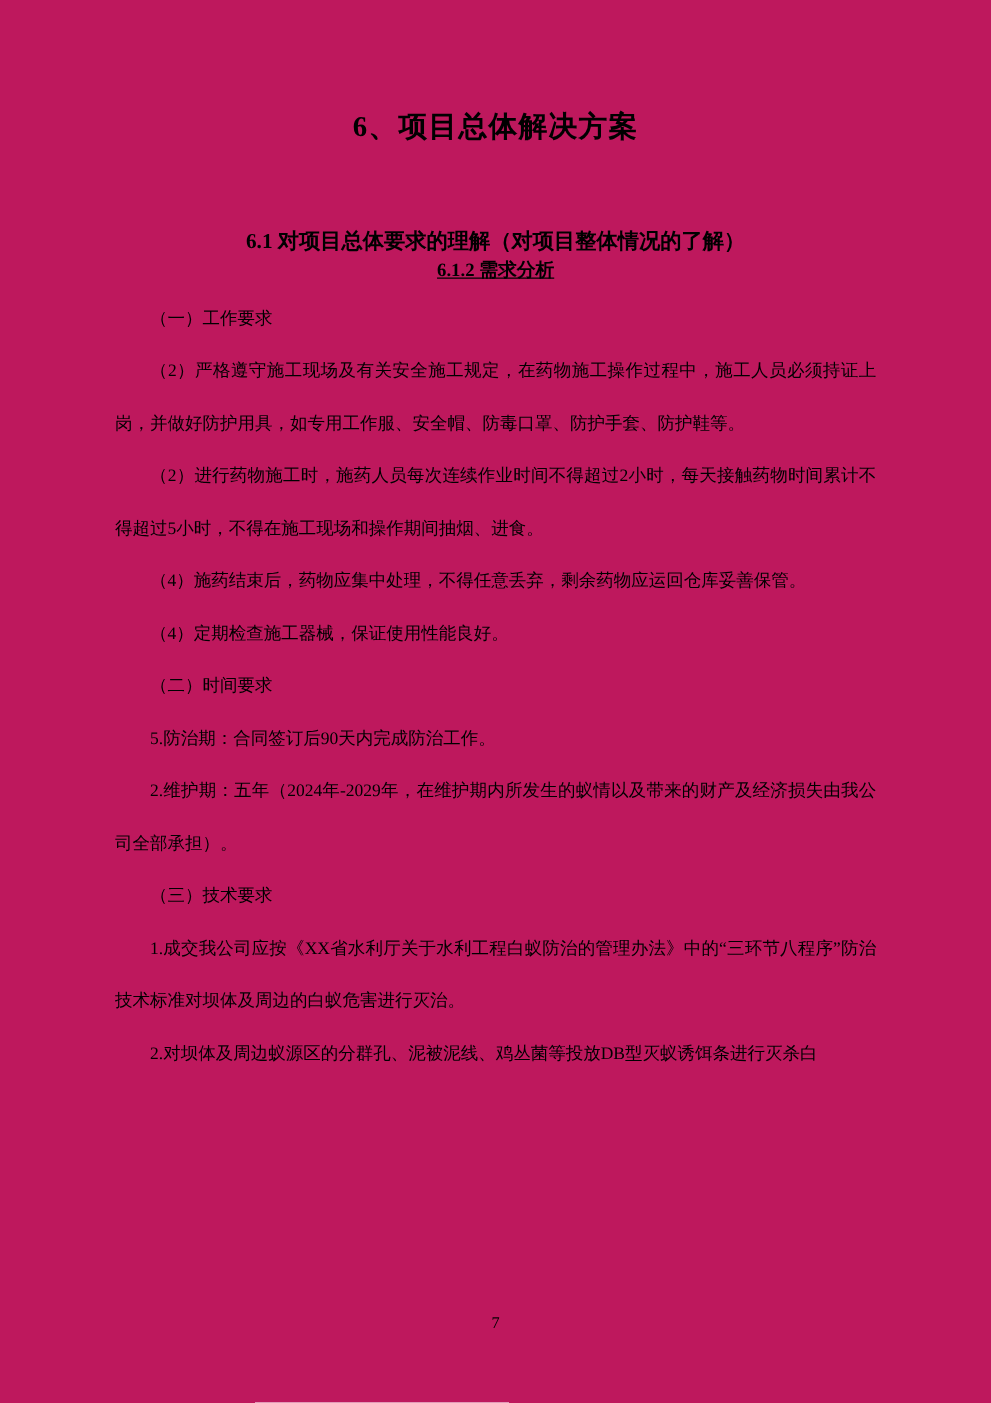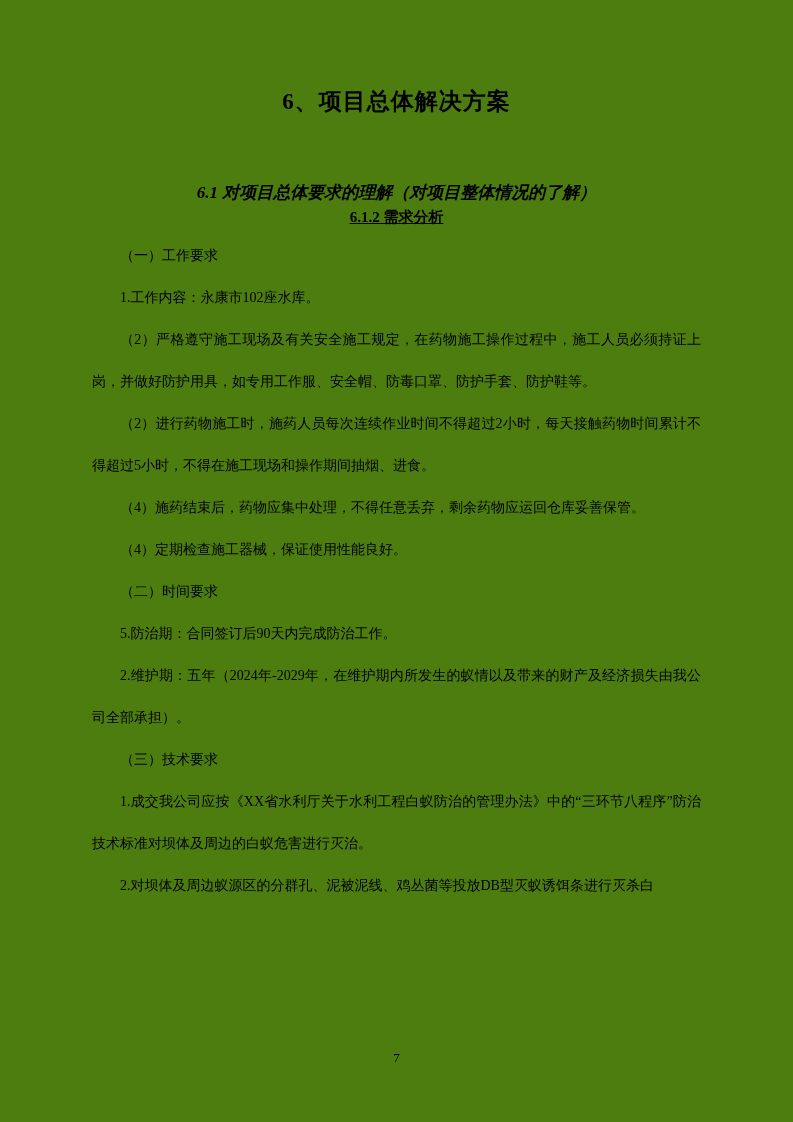--- a/index.html
+++ b/index.html
@@ -5,42 +5,41 @@
   html, body {
     margin: 0;
     padding: 0;
     background: #ffffff;
   }
   .page {
     position: relative;
     width: 793px;
     height: 1122px;
     margin: 0 auto;
-    background: #4d7c0f;
+    background: #be185d;
     box-sizing: border-box;
     padding: 88px 92px 0 92px;
     font-family: "Liberation Serif", "DejaVu Serif", serif;
     color: #000000;
     overflow: hidden;
   }
   .doc-title {
     font-size: 23px;
     font-weight: bold;
     text-align: center;
     line-height: 1.2;
     margin: 0;
     letter-spacing: 1px;
   }
   .doc-h2 {
     font-size: 17px;
     font-weight: bold;
     text-align: center;
     line-height: 1.3;
     margin: 66px 0 0 0;
-    font-style: italic;
   }
   .doc-h3 {
     font-size: 15px;
     font-weight: bold;
     text-align: center;
     line-height: 1.3;
     margin: 4px 0 0 0;
     text-decoration: underline;
   }
   .doc-body {
@@ -71,21 +70,20 @@
 <div class="page">
 
   <h1 class="doc-title">6、项目总体解决方案</h1>
 
   <h2 class="doc-h2">6.1 对项目总体要求的理解（对项目整体情况的了解）</h2>
 
   <h3 class="doc-h3">6.1.2 需求分析</h3>
 
   <div class="doc-body">
     <p>（一）工作要求</p>
-    <p>1.工作内容：永康市102座水库。</p>
     <p>（2）严格遵守施工现场及有关安全施工规定，在药物施工操作过程中，施工人员必须持证上岗，并做好防护用具，如专用工作服、安全帽、防毒口罩、防护手套、防护鞋等。</p>
     <p>（2）进行药物施工时，施药人员每次连续作业时间不得超过2小时，每天接触药物时间累计不得超过5小时，不得在施工现场和操作期间抽烟、进食。</p>
     <p>（4）施药结束后，药物应集中处理，不得任意丢弃，剩余药物应运回仓库妥善保管。</p>
     <p>（4）定期检查施工器械，保证使用性能良好。</p>
     <p>（二）时间要求</p>
     <p>5.防治期：合同签订后90天内完成防治工作。</p>
     <p>2.维护期：五年（2024年-2029年，在维护期内所发生的蚁情以及带来的财产及经济损失由我公司全部承担）。</p>
     <p>（三）技术要求</p>
     <p>1.成交我公司应按《XX省水利厅关于水利工程白蚁防治的管理办法》中的“三环节八程序”防治技术标准对坝体及周边的白蚁危害进行灭治。</p>
     <p>2.对坝体及周边蚁源区的分群孔、泥被泥线、鸡丛菌等投放DB型灭蚁诱饵条进行灭杀白</p>

